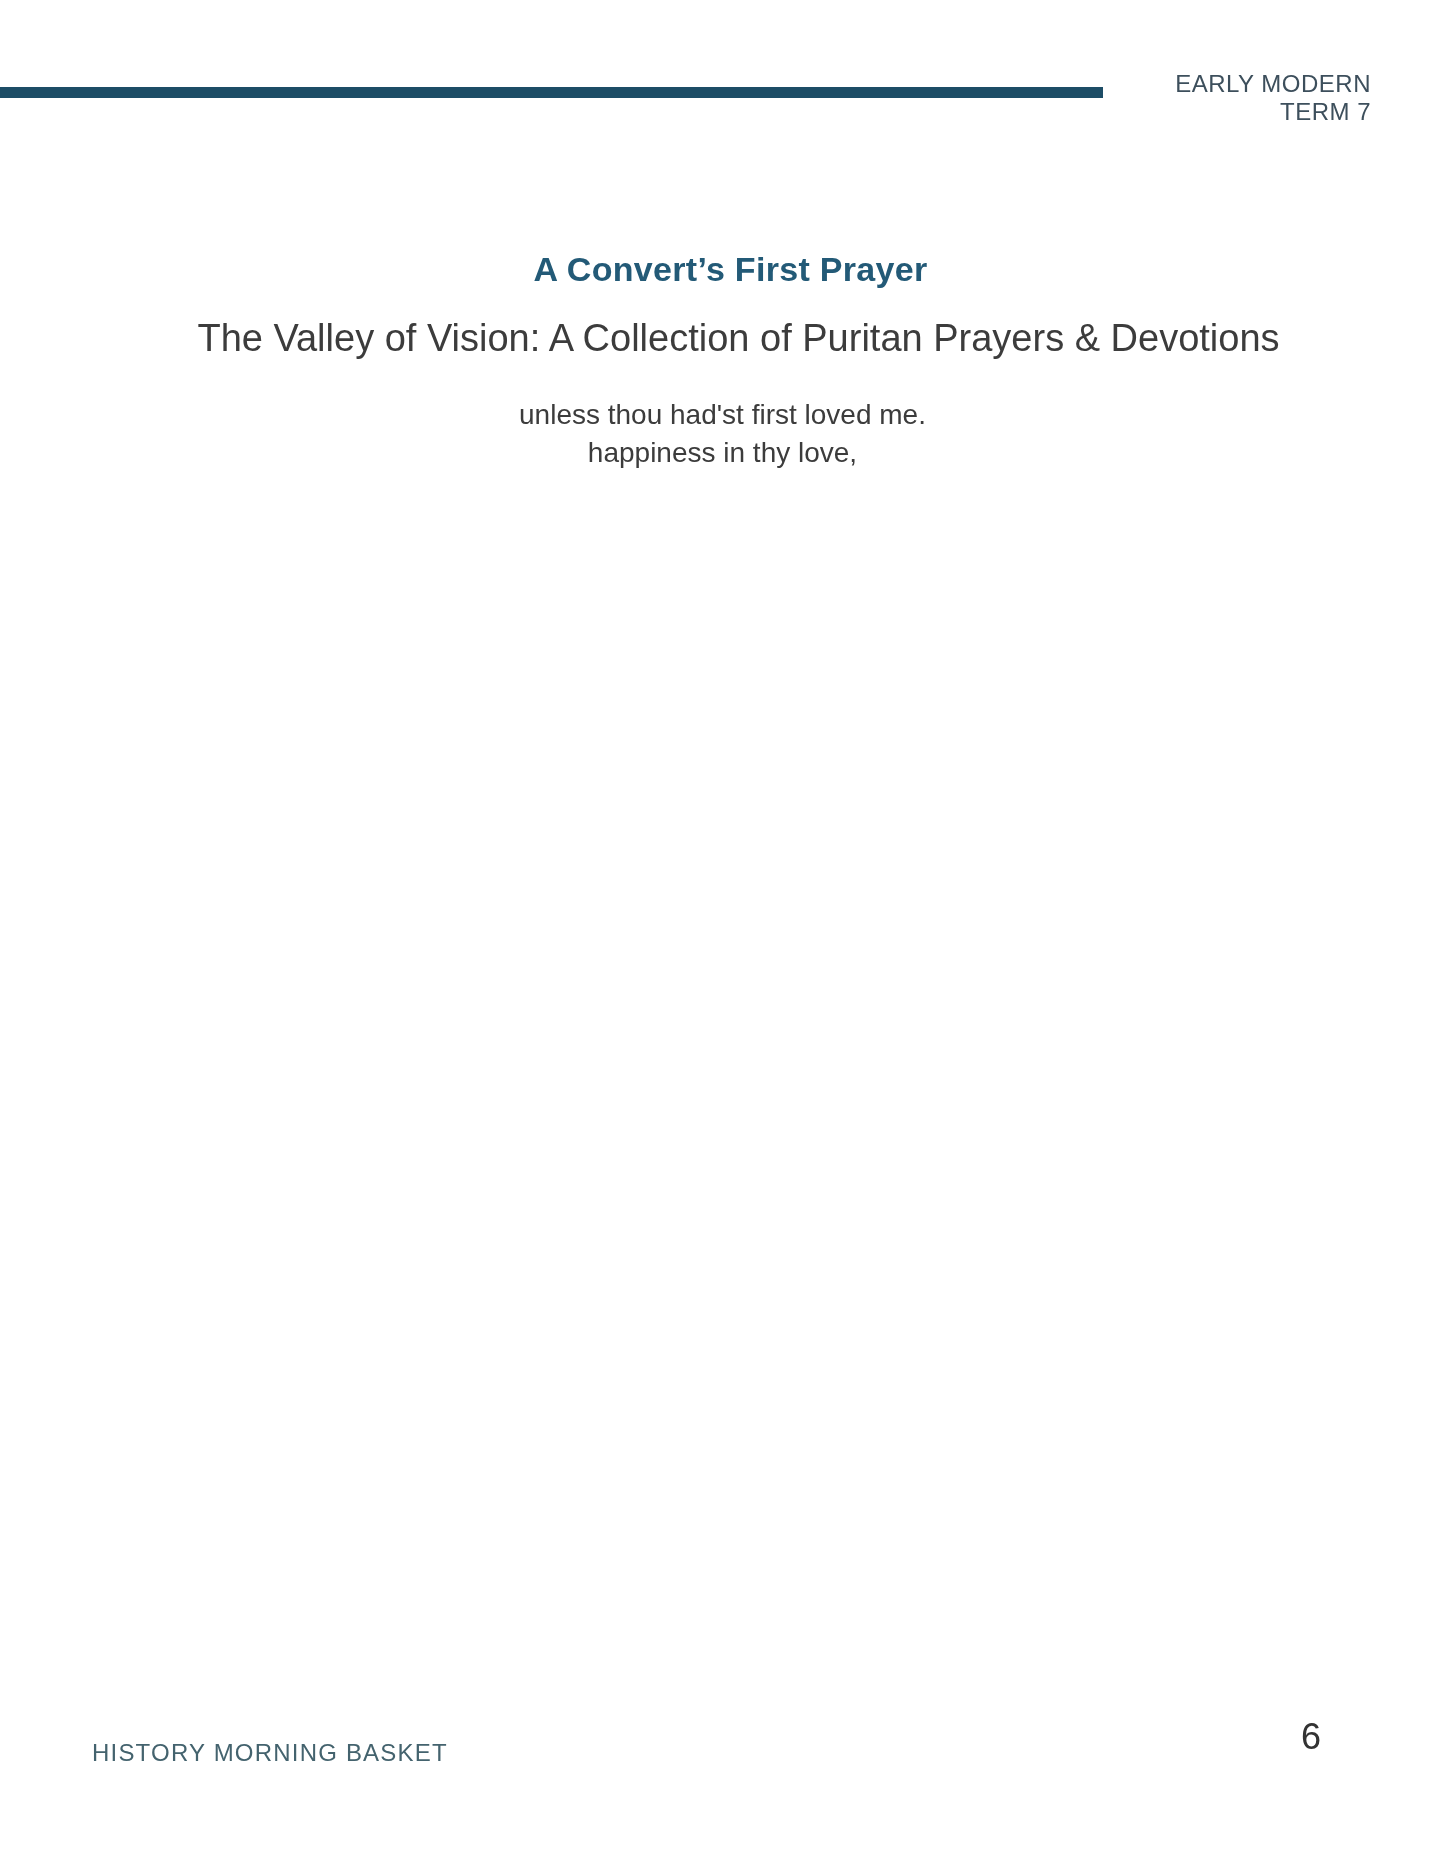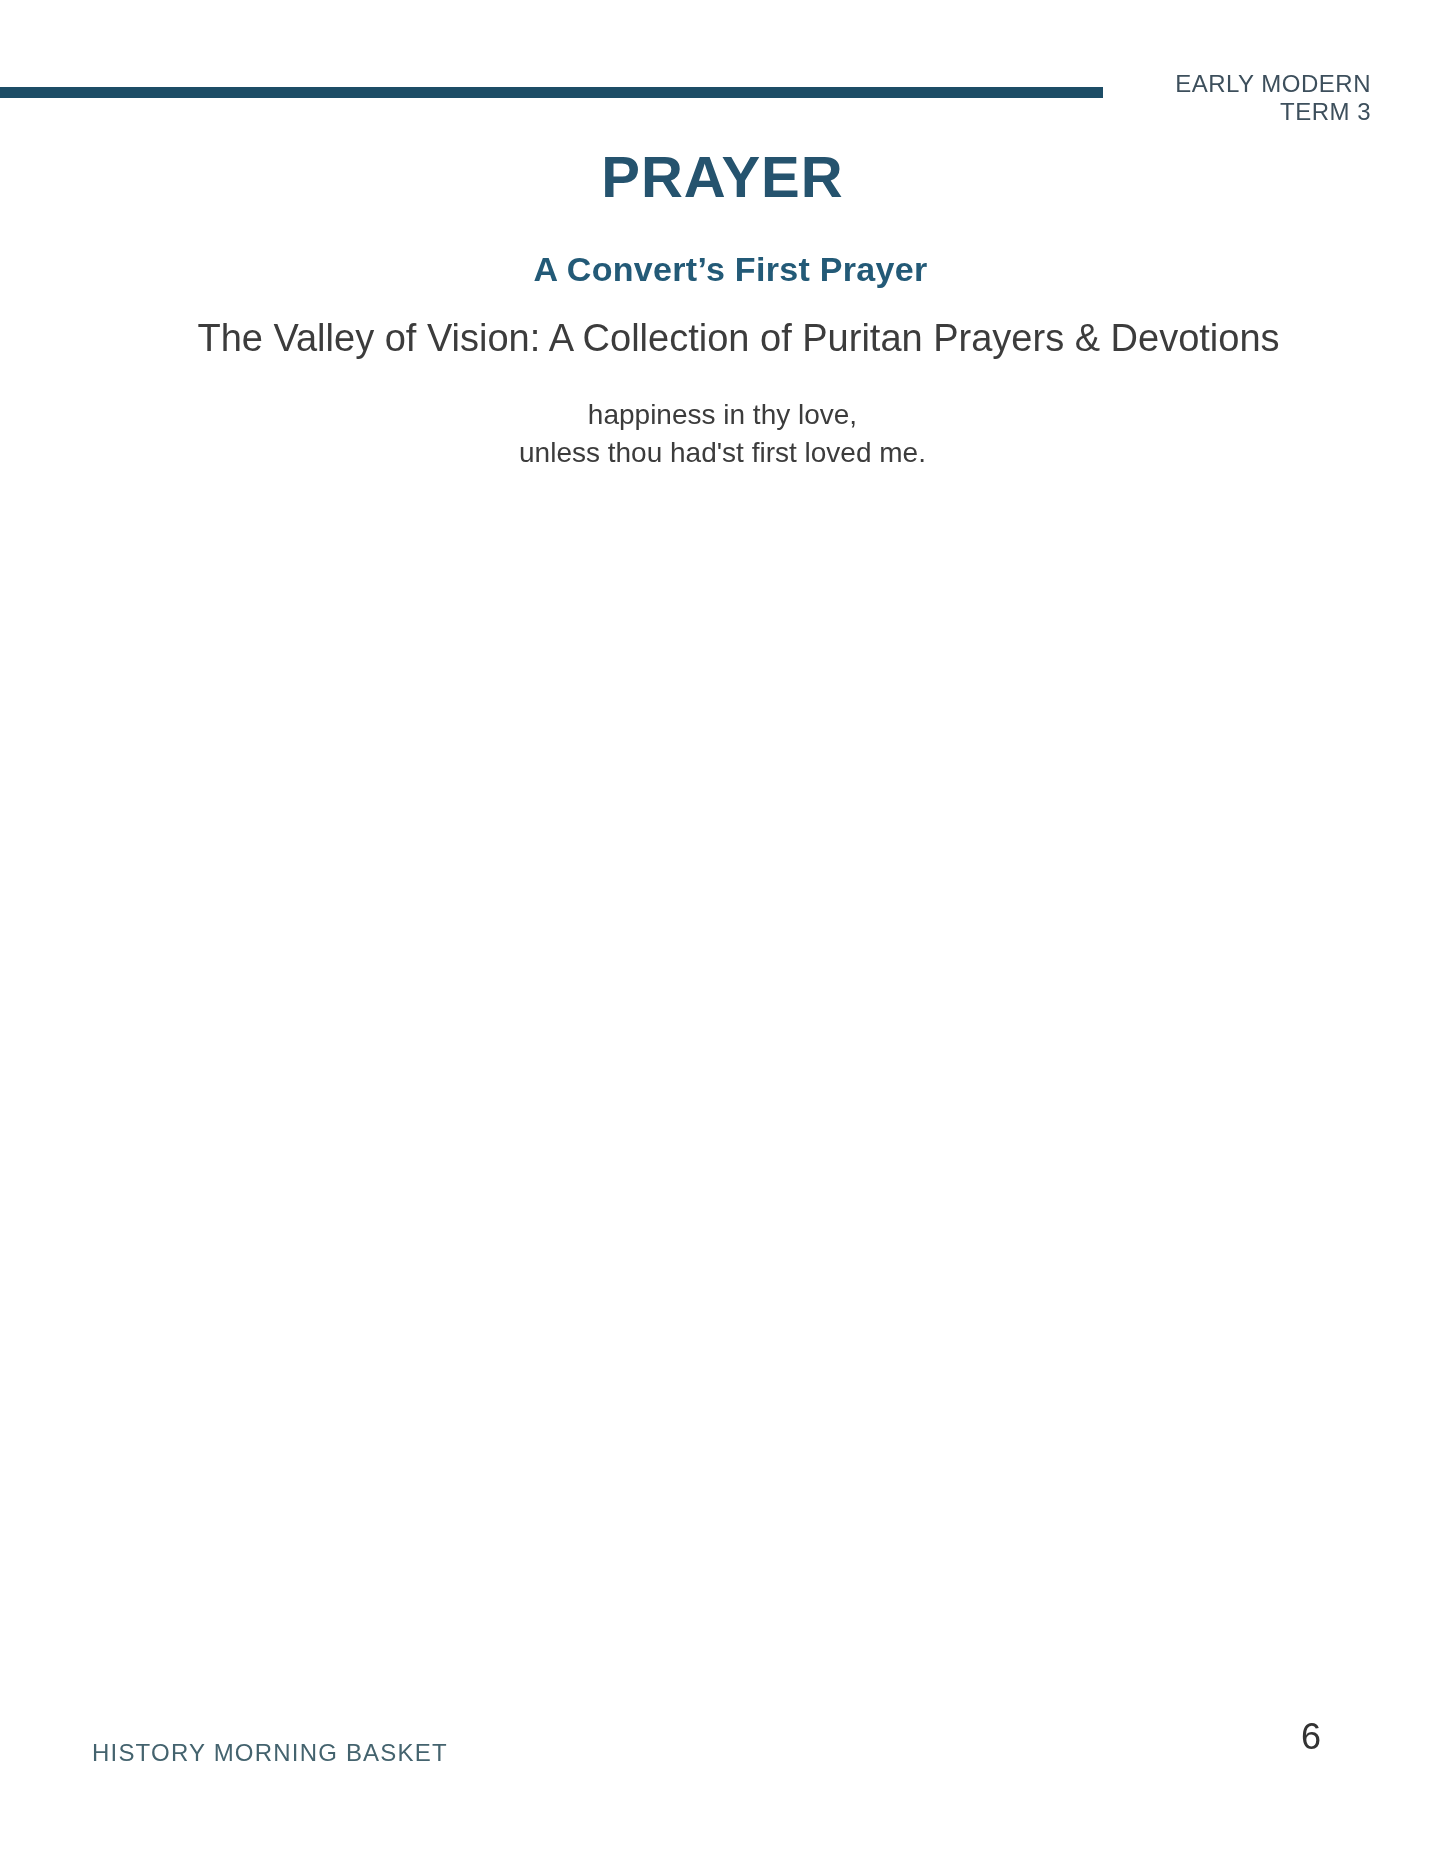--- a/index.html
+++ b/index.html
@@ -97,31 +97,30 @@
 </style>
 </head>
 <body>
 
 <div class="page">
 
   <div class="top-bar"></div>
 
   <div class="header-meta">
     <div>EARLY MODERN</div>
-    <div>TERM 3</div>
+    <div>TERM 7</div>
   </div>
 
-  <h1 class="page-title">PRAYER</h1>
 
   <h2 class="prayer-title">A Convert’s First Prayer</h2>
 
   <div class="prayer-source">The Valley of Vision: A Collection of Puritan Prayers &amp; Devotions</div>
 
   <div class="prayer-text">
+    <div class="prayer-line">unless thou had'st first loved me.</div>
     <div class="prayer-line">happiness in thy love,</div>
-    <div class="prayer-line">unless thou had'st first loved me.</div>
   </div>
 
   <div class="footer-label">HISTORY MORNING BASKET</div>
 
   <div class="page-number">6</div>
 
 </div>
 
 </body></html>

